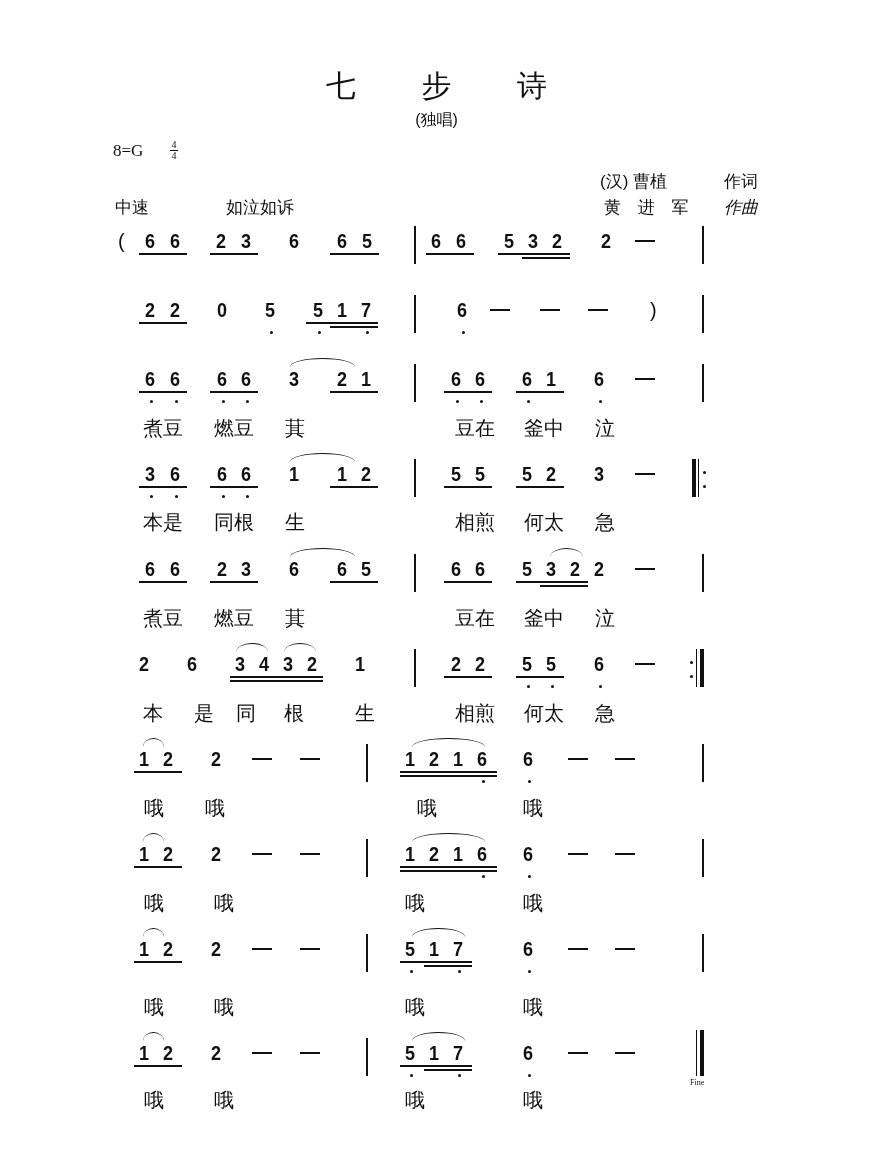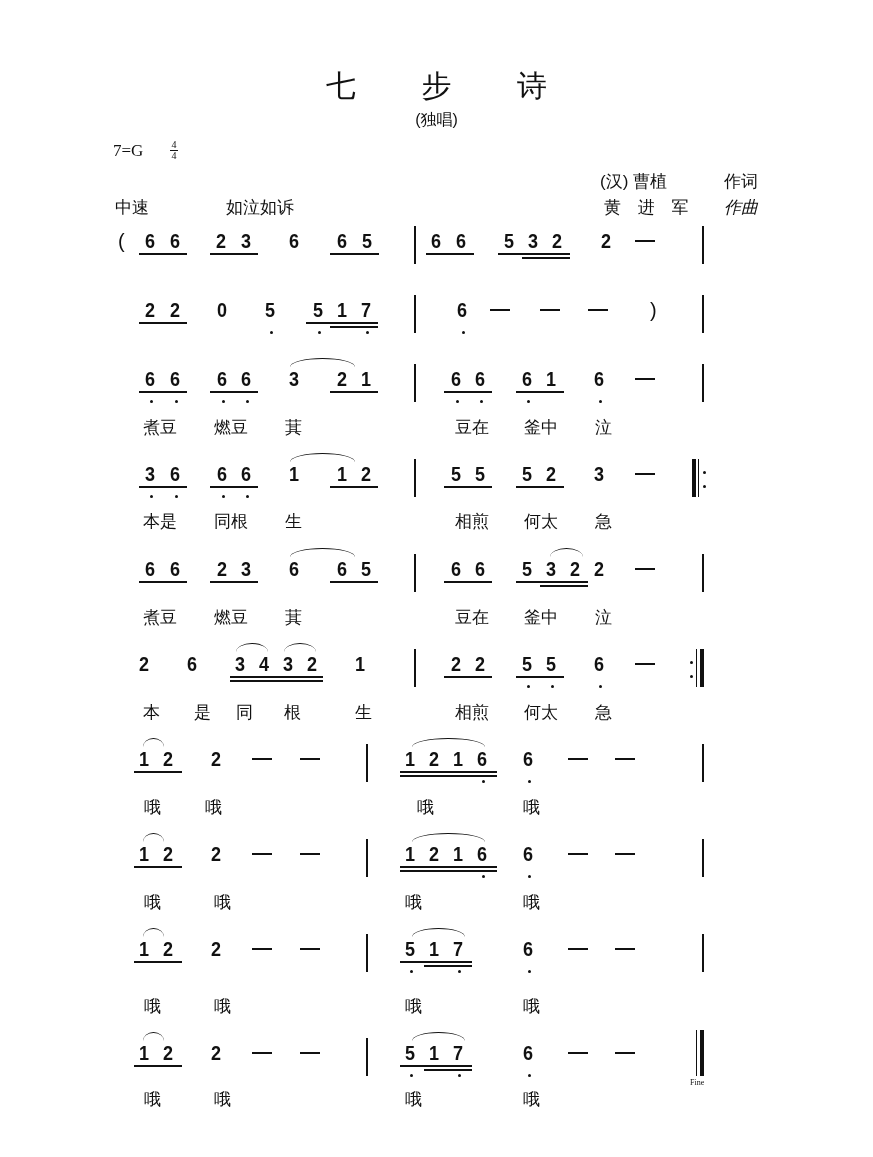--- a/index.html
+++ b/index.html
@@ -16,32 +16,32 @@
   .meta { font-size: 17px; }
   .note { position: absolute; font-weight: bold; font-size: 20px; line-height: 22px;
           width: 14px; text-align: center; font-family: "Liberation Sans", sans-serif;
           transform: scaleX(0.9); }
   .dash { position: absolute; height: 2px; width: 20px; background: #111; }
   .uline { position: absolute; height: 1.5px; background: #111; }
   .dot { position: absolute; width: 3px; height: 3px; background: #111; border-radius: 50%; }
   .bar { position: absolute; width: 2px; background: #111; }
   .bar.thick { width: 4px; }
   .rdot { position: absolute; width: 3px; height: 3px; background: #111; border-radius: 50%; }
-  .lyric { position: absolute; font-size: 17px; line-height: 20px; text-align: center; }
+  .lyric { position: absolute; font-size: 20px; line-height: 20px; text-align: center; }
   .slur { position: absolute; border-top: 1.5px solid #111; border-radius: 50% 50% 0 0 / 100% 100% 0 0; height: 8px; }
   .paren { position: absolute; font-size: 20px; line-height: 22px; }
   .fine { position: absolute; font-size: 8px; font-family: "Liberation Serif", serif; }
 </style>
 </head>
 <body>
 
 <div>
   <div class="abs title">七 步 诗</div>
   <div class="abs subtitle">(独唱)</div>
-  <div class="abs key">7=G</div>
+  <div class="abs key">8=G</div>
   <div class="abs timesig">
     <div>4</div>
     <div class="line"></div>
     <div>4</div>
   </div>
   <div class="abs meta" style="left:115px; top:196px;">中速</div>
   <div class="abs meta" style="left:226px; top:196px;">如泣如诉</div>
   <div class="abs meta" style="left:600px; top:170px;">(汉) 曹植</div>
   <div class="abs meta" style="left:724px; top:170px;">作词</div>
   <div class="abs meta" style="left:604px; top:196px; letter-spacing:6px;">黄 进 军</div>

